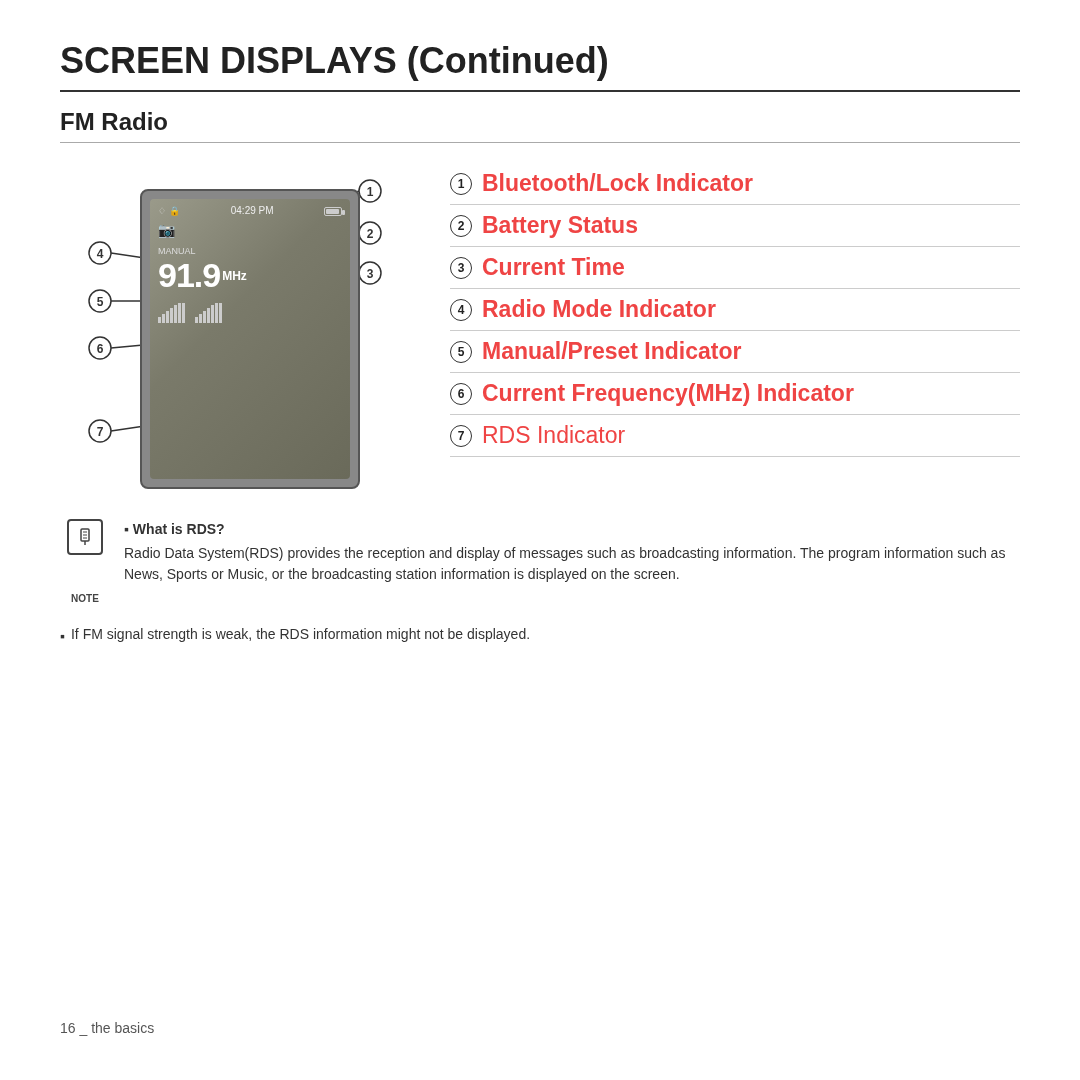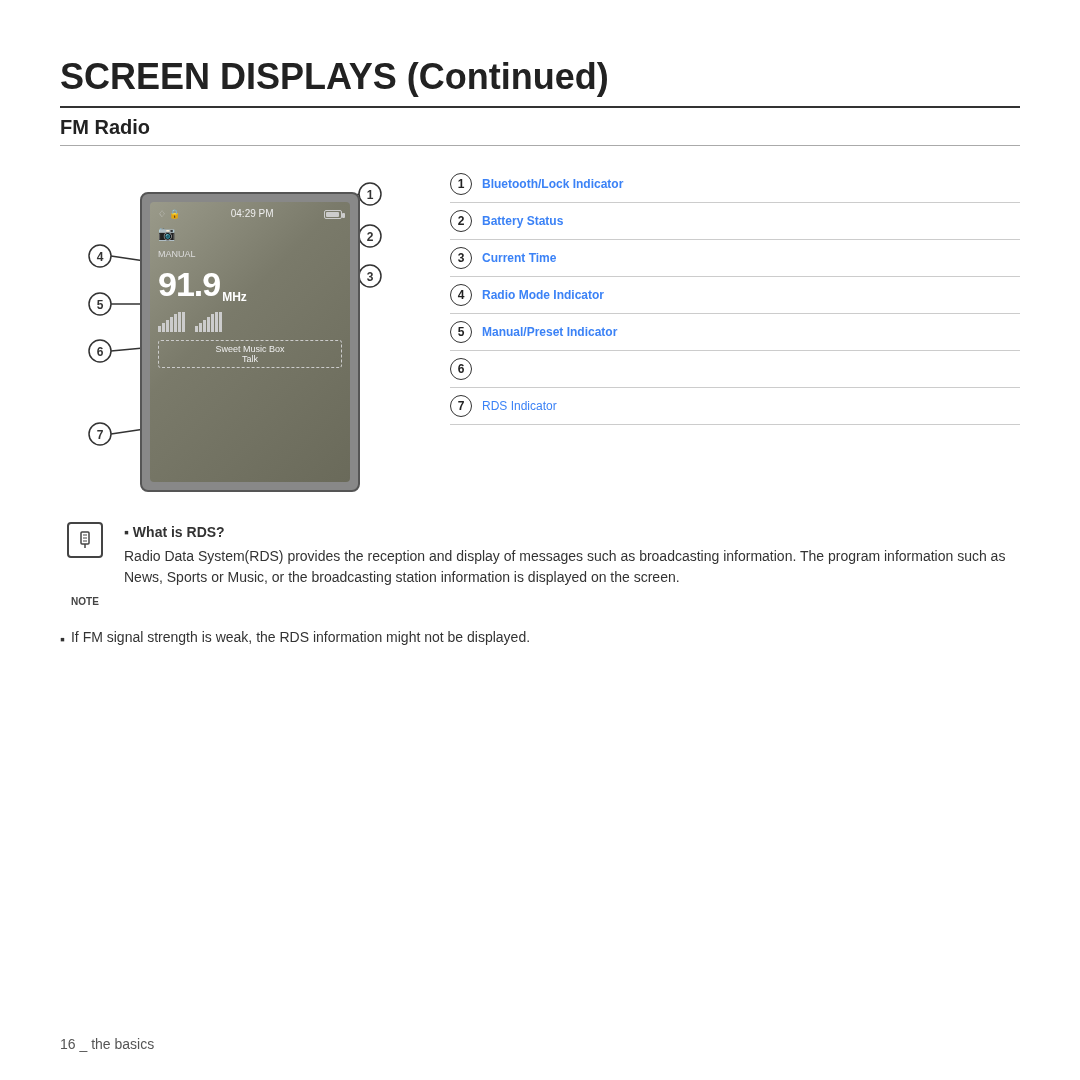--- a/index.html
+++ b/index.html
@@ -7,33 +7,33 @@
       width: 1080px;
       height: 1080px;
       background: #ffffff;
       font-family: Arial, Helvetica, sans-serif;
       color: #222;
       overflow: hidden;
     }
     .page {
       width: 1080px;
       height: 1080px;
-      padding: 56px 60px 30px 60px;
+      padding: 40px 60px 30px 60px;
     }
     .main-title {
       font-size: 36px;
       font-weight: bold;
       margin-bottom: 6px;
       border-bottom: 2px solid #333;
       padding-bottom: 8px;
     }
     .section-title {
-      font-size: 20px;
-      font-weight: bold;
-      margin-top: 8px;
+      font-size: 24px;
+      font-weight: bold;
+      margin-top: 16px;
       margin-bottom: 10px;
       border-bottom: 1.5px solid #aaa;
       padding-bottom: 6px;
     }
     .diagram-area {
       display: flex;
       flex-direction: row;
       align-items: flex-start;
       margin-top: 10px;
       gap: 30px;
@@ -100,22 +100,22 @@
       background: #ccc;
       border-radius: 1px;
     }
     .radio-mode {
       font-size: 9px;
       color: #ddd;
       margin-top: 2px;
     }
     .frequency-display {
       display: flex;
-      align-items: flex-end;
-      margin-top: 6px;
+      align-items: center;
+      margin-top: 0;
     }
     .freq-num {
       font-size: 34px;
       font-weight: bold;
       color: #fff;
       letter-spacing: -1px;
     }
     .freq-unit {
       font-size: 12px;
       font-weight: bold;
@@ -159,23 +159,23 @@
     .label-num {
       width: 22px; height: 22px;
       border: 1.5px solid #333;
       border-radius: 50%;
       display: flex; align-items: center; justify-content: center;
       font-size: 12px;
       font-weight: bold;
       flex-shrink: 0;
     }
     .label-text {
-      font-size: 12px;
-      font-weight: bold;
-      color: #3b82f6;
+      font-size: 23px;
+      font-weight: bold;
+      color: #ef4444;
     }
     
     .note-section {
       margin-top: 30px;
       display: flex;
       flex-direction: column;
       gap: 12px;
     }
     .note-row {
       display: flex;
@@ -213,21 +213,21 @@
       gap: 6px;
       font-size: 14px;
       color: #333;
       margin-top: 8px;
       line-height: 1.5;
     }
     .note-bullet-icon { flex-shrink: 0; margin-top: 2px; }
     
     .footer {
       position: absolute;
-      bottom: 28px;
+      bottom: 44px;
       left: 60px;
       font-size: 14px;
       color: #555;
     }
     
     .connector-svg {
       position: absolute;
       top: 0; left: 0;
       pointer-events: none;
     }
@@ -311,24 +311,20 @@
             <div style="width:8px;"></div>
             <div class="signal-bar" style="height:6px;"></div>
             <div class="signal-bar" style="height:9px;"></div>
             <div class="signal-bar" style="height:12px;"></div>
             <div class="signal-bar" style="height:15px;"></div>
             <div class="signal-bar" style="height:18px;"></div>
             <div class="signal-bar" style="height:20px;"></div>
             <div class="signal-bar" style="height:20px;"></div>
           </div>
 
-          <div class="rds-box">
-            <div>Sweet Music Box</div>
-            <div>Talk</div>
-          </div>
         </div>
       </div>
     </div>
 
     <div class="labels-area">
       <div class="label-row">
         <div class="label-num">1</div>
         <div class="label-text">Bluetooth/Lock Indicator</div>
       </div>
       <div class="label-row">
@@ -342,20 +338,21 @@
       <div class="label-row">
         <div class="label-num">4</div>
         <div class="label-text">Radio Mode Indicator</div>
       </div>
       <div class="label-row">
         <div class="label-num">5</div>
         <div class="label-text">Manual/Preset Indicator</div>
       </div>
       <div class="label-row">
         <div class="label-num">6</div>
+        <div class="label-text">Current Frequency(MHz) Indicator</div>
       </div>
       <div class="label-row">
         <div class="label-num">7</div>
         <div class="label-text" style="font-weight:400;">RDS Indicator</div>
       </div>
     </div>
 
   </div>
 
   <div class="note-section">

